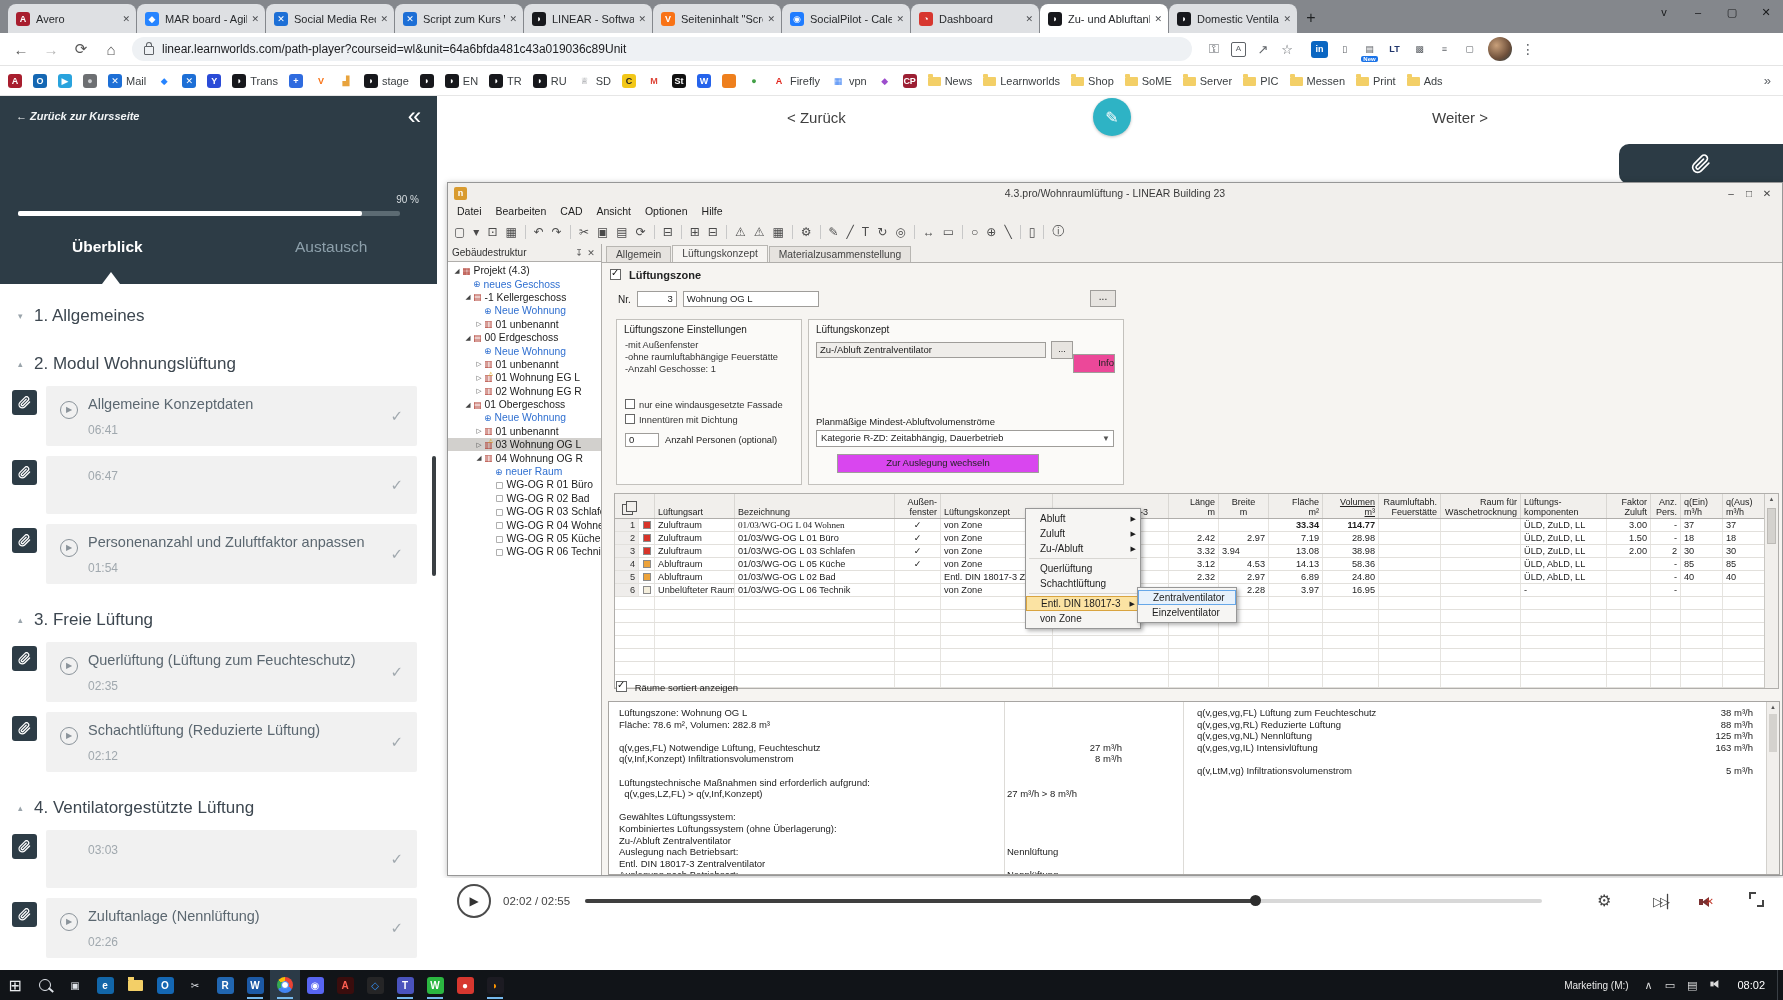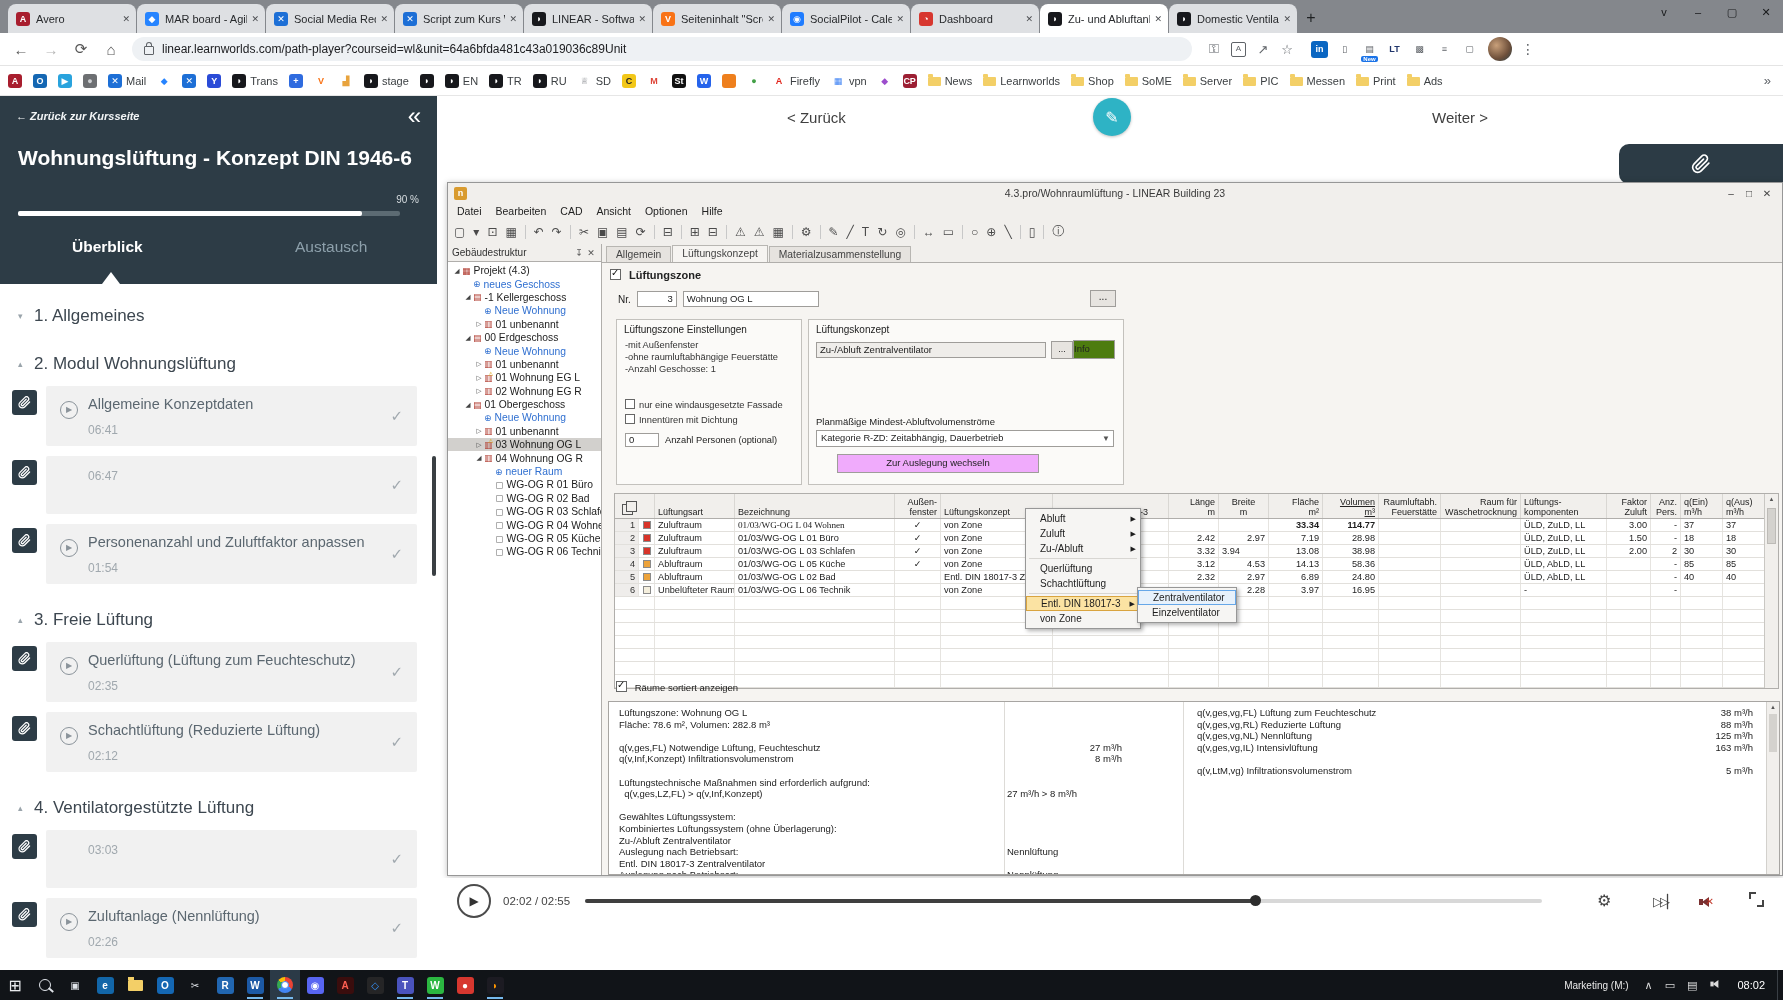--- a/index.html
+++ b/index.html
@@ -125,27 +125,27 @@
   #g2{left:206px;top:56px;width:314px;height:164px;}
   .gtitle{font-size:10px;color:#222;padding:4px 0 4px 7px;}
   .gline{font-size:9.3px;color:#333;padding:1px 0 1px 8px;}
   .gcb{font-size:9.3px;color:#333;padding:2px 0 2px 8px;}
   .gcb .cbx{width:8px;height:8px;margin-right:4px;}
   #persons-row{display:flex;align-items:center;padding:6px 0 0 8px;font-size:9.3px;}
   #persons-val{width:26px;height:12px;line-height:12px;margin-right:6px;}
   #concept-row{display:flex;align-items:center;padding:2px 0 0 7px;}
   #concept-val{width:222px;background:#efedea;height:14px;line-height:14px;}
   #concept-more{width:20px;height:16px;background:#e7e4e0;border:1px solid #9f9d9a;text-align:center;line-height:14px;font-size:9px;margin-left:5px;}
-  #info-btn{position:absolute;right:8px;top:20px;width:40px;height:17px;background:#4d7c0f;border:1px solid #9f9d9a;
-            text-align:left;line-height:16px;font-size:9.5px;}
+  #info-btn{position:absolute;right:8px;top:34px;width:40px;height:17px;background:#ec4899;border:1px solid #9f9d9a;
+            text-align:right;line-height:16px;font-size:9.5px;}
   #min-label{position:absolute;left:7px;top:96px;font-size:9.5px;}
   #cat-select{position:absolute;left:7px;top:110px;width:288px;height:15px;background:#fff;border:1px solid #9f9d9a;
               font-size:9.3px;line-height:15px;padding:0 4px;}
   #cat-select .dd{position:absolute;right:3px;top:0;font-size:8px;color:#555;}
-  #switch-btn{position:absolute;left:28px;top:134px;width:200px;height:17px;background:#f0abfc;border:1px solid #9f9d9a;
+  #switch-btn{position:absolute;left:28px;top:134px;width:200px;height:17px;background:#d946ef;border:1px solid #9f9d9a;
               text-align:center;line-height:16px;font-size:9.5px;}
   
   #vtable{position:absolute;left:12px;top:230px;background:#fff;border:1px solid #b0aeab;}
   .hrow{display:flex;background:#f1efec;border-bottom:1px solid #b0aeab;height:24px;}
   .hcell{font-size:9px;color:#222;border-right:1px solid #d9d7d3;box-sizing:border-box;padding:1px 3px;overflow:hidden;
          display:flex;flex-direction:column;justify-content:flex-end;}
   .drow{display:flex;height:12px;border-bottom:1px solid #e2e0dc;}
   .dcell{font-size:9.2px;color:#1d1d1d;border-right:1px solid #e6e4e0;box-sizing:border-box;padding:0 3px;overflow:hidden;
          white-space:nowrap;line-height:12px;}
   .rownum{background:#efedeb;color:#333;text-align:right;}
@@ -455,21 +455,20 @@
       <span class="folder"></span>
       <span class="bmlabel">Ads</span>
     </div>
     <div class="bm-more">»</div>
 </div>
 
 <div class="abs" id="sidebar">
   <div id="sb-dark">
     <div id="sb-back">← Zurück zur Kursseite</div>
     <div id="sb-collapse">«</div>
-    <div id="sb-title">Wohnungslüftung - Konzept DIN 1946-6</div>
     <div id="sb-progress-label">90 %</div>
     <div id="sb-progress">
         <div id="sb-progress-fill" style="width: 90%;"></div>
       </div>
     <div class="sb-tab" id="sb-tab-overview">Überblick</div>
     <div class="sb-tab" id="sb-tab-discussion">Austausch</div>
     <div id="sb-pointer"></div>
   </div>
   <div id="sb-content">
       <div class="sb-sec-head">

